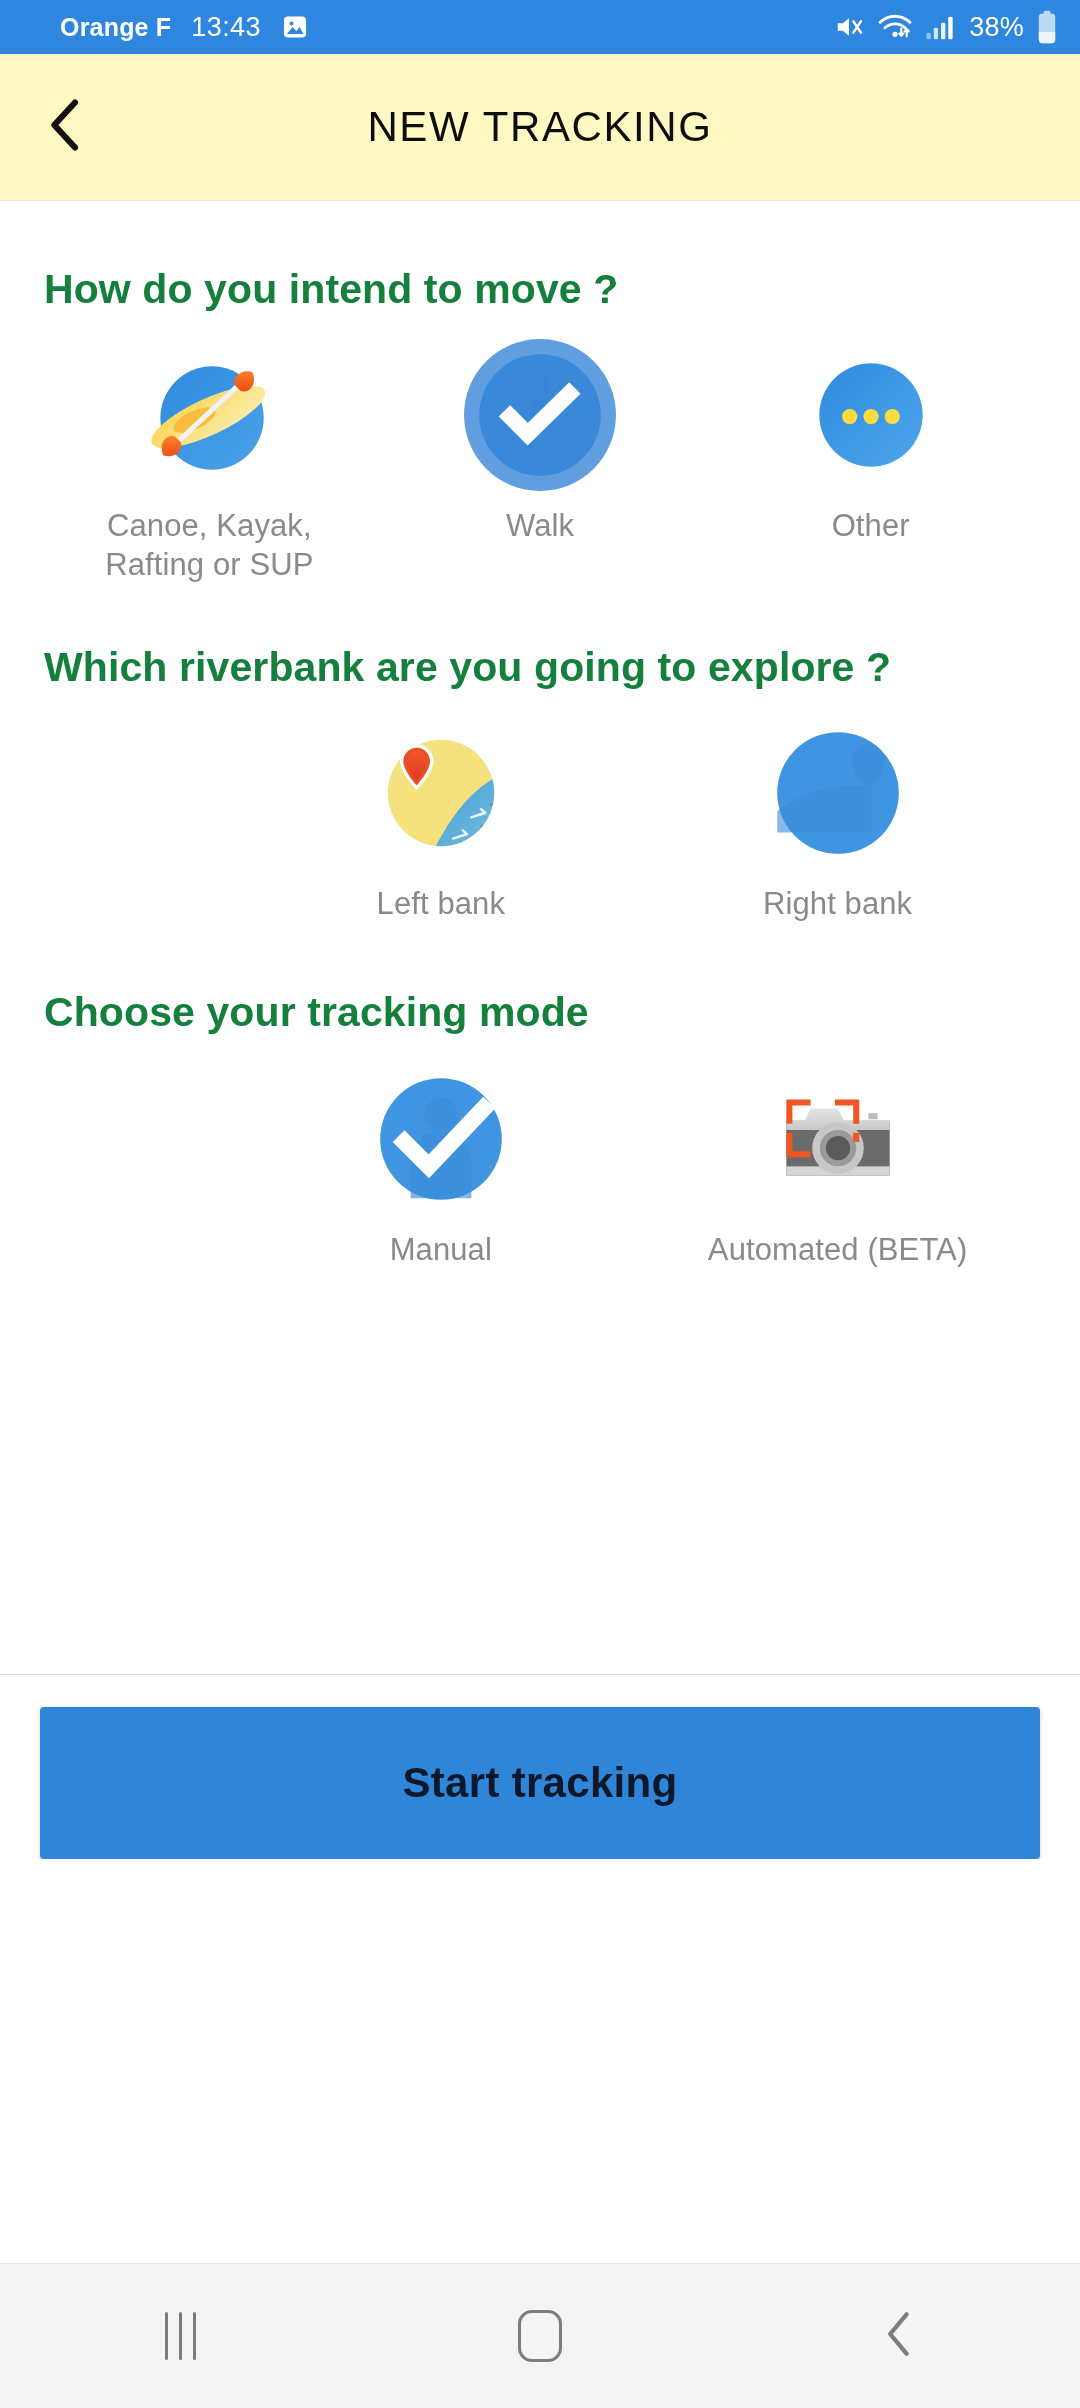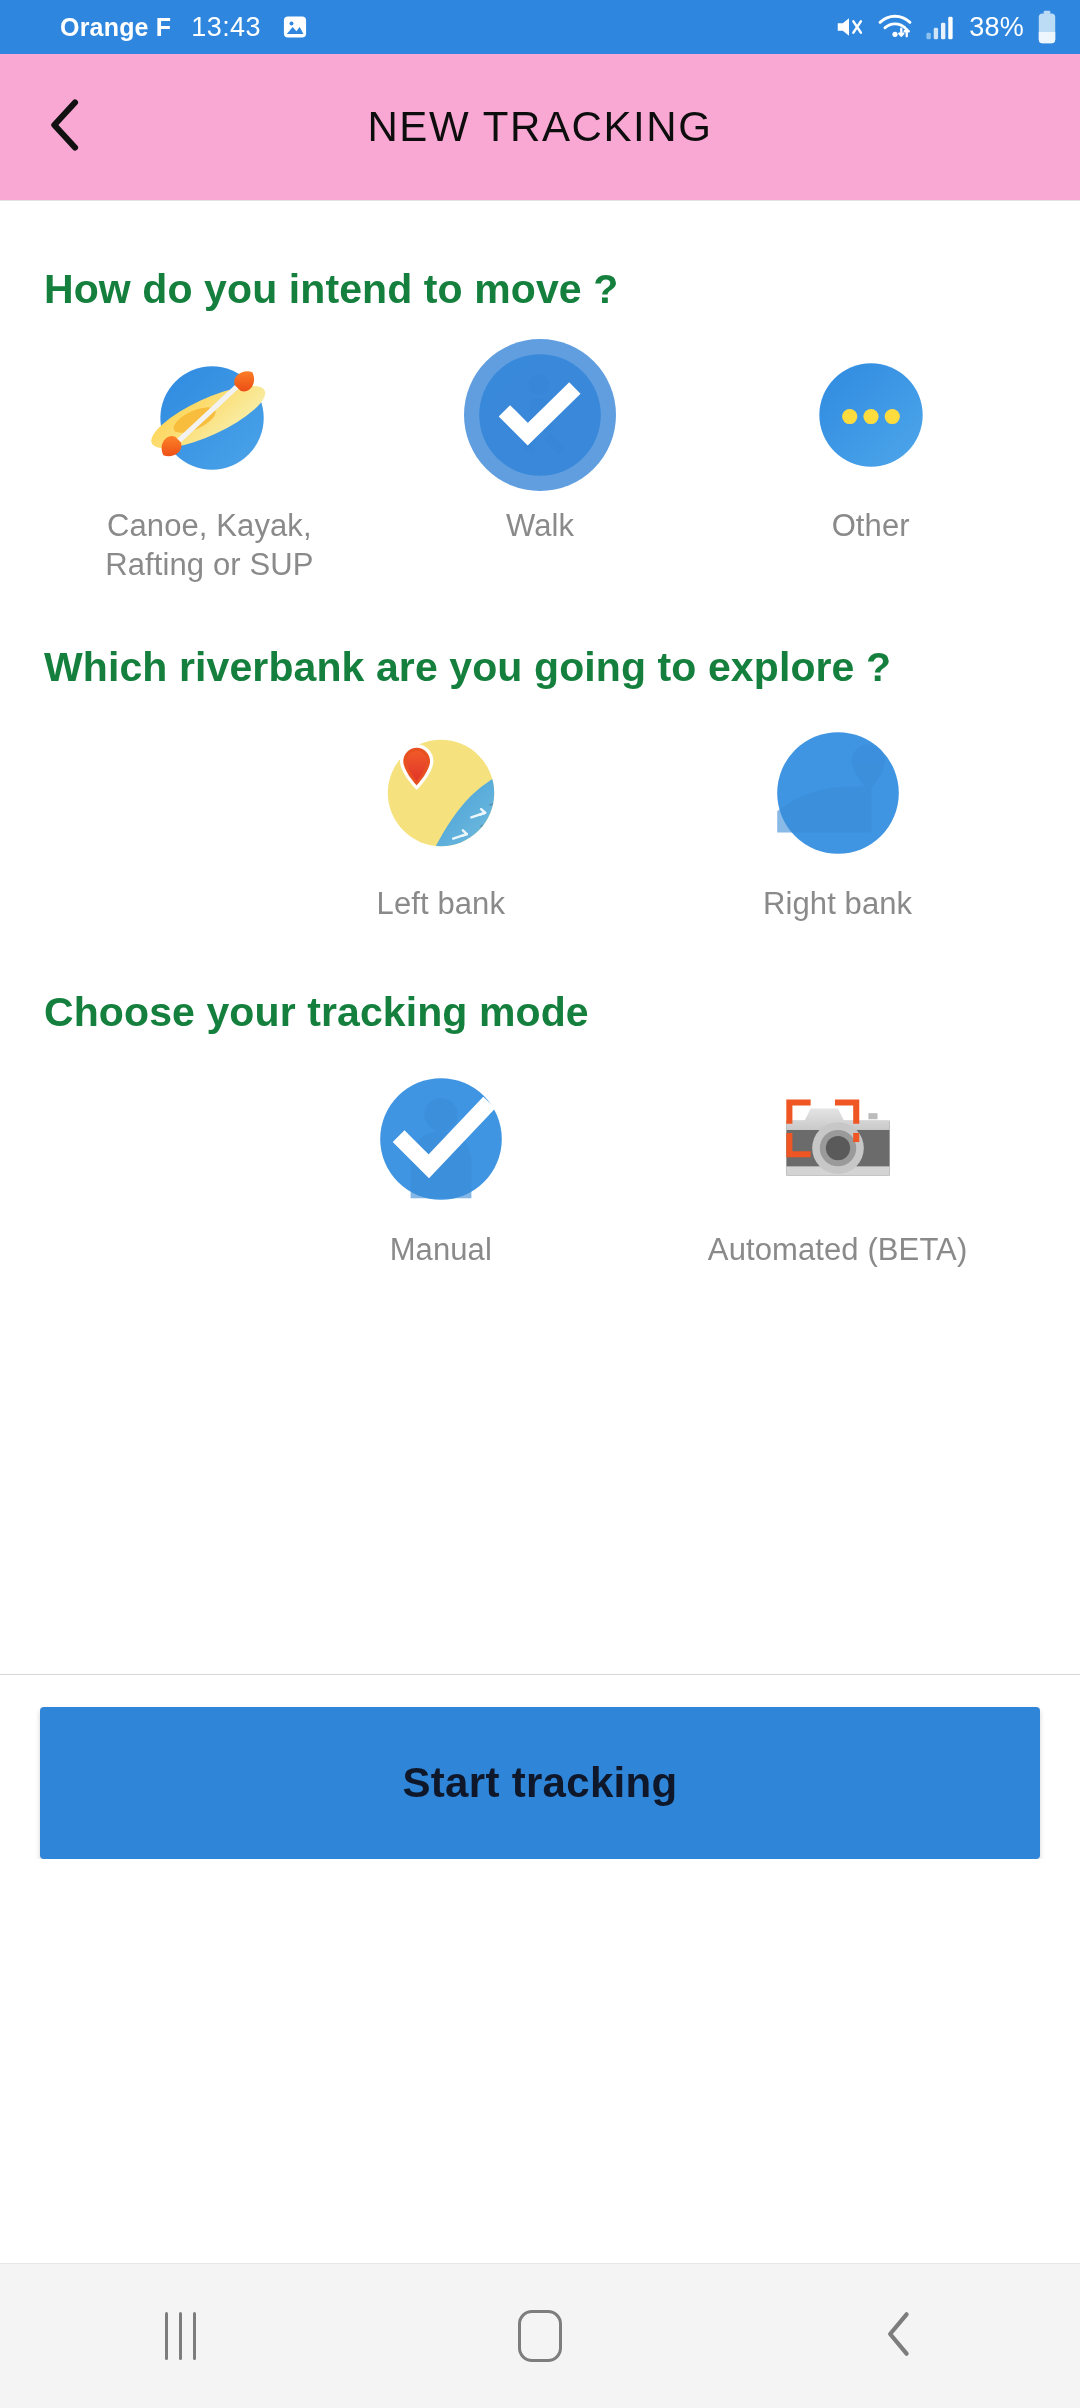--- a/index.html
+++ b/index.html
@@ -19,21 +19,21 @@
   }
   .sb-left { display: flex; align-items: center; gap: 20px; flex: 1; }
   .sb-carrier { font-size: 25px; font-weight: bold; letter-spacing: .2px; }
   .sb-time { font-size: 27px; font-weight: 500; letter-spacing: .4px; }
   .sb-right { display: flex; align-items: center; gap: 12px; }
   .sb-battery-pct { font-size: 27px; font-weight: 500; letter-spacing: .2px; }
   .ico { display: inline-flex; align-items: center; justify-content: center; }
 
   
   .appbar {
-    height: 147px; flex: 0 0 147px; background: #f9a8d4;
+    height: 147px; flex: 0 0 147px; background: #fef9c3;
     border-bottom: 1px solid #e3e3e3;
     display: flex; align-items: center; position: relative;
   }
   .back-btn { position: absolute; left: 30px; width: 72px; height: 72px; display: flex; align-items: center; justify-content: center; cursor: pointer; }
   .appbar-title {
     width: 100%; text-align: center; font-size: 42px; color: #0d0d0d;
     letter-spacing: 1.6px; font-weight: 400;
   }
 
   

